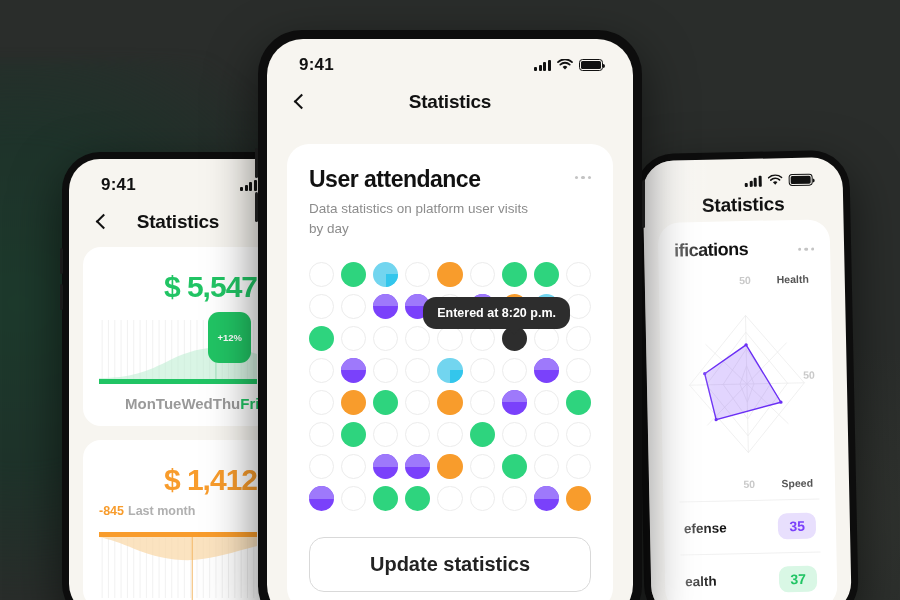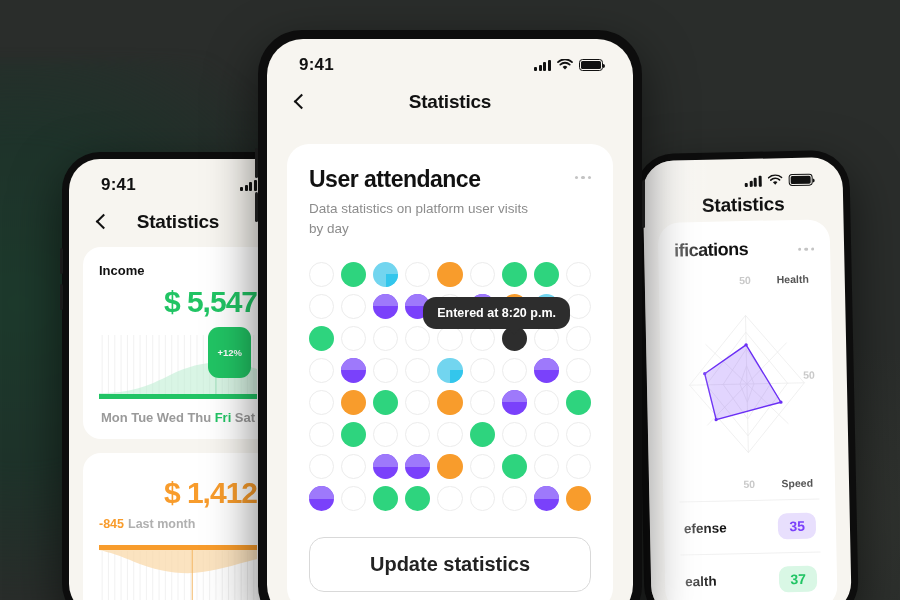--- a/index.html
+++ b/index.html
@@ -124,22 +124,22 @@
 
   
   .mini-card { background:#fff; border-radius: 18px; margin: 0 14px 14px; padding: 16px 16px 6px; }
   .mini-label { font-size: 13px; font-weight: bold; color:#111; }
   .mini-amount { font-size: 30px; font-weight: bold; letter-spacing:-1px; margin-top: 7px; text-align: right; }
   .mini-amount.green { color:#21c464; }
   .mini-amount.orange { color:#f89c2c; }
   .mini-delta { font-size: 12.5px; margin-top: 7px; font-weight:bold; }
   .mini-delta .muted { color:#b0b0b0; font-weight:bold; margin-left:4px; }
   .mini-chart { position: relative; height: 72px; margin-top: 12px; }
-  .mini-days { display:flex; justify-content:space-between; font-size: 13px;
-               color:#9a9a9a; font-weight:bold; padding: 7px 2px 8px; }
+  .mini-days { display:flex; justify-content:space-between; font-size: 15px;
+               color:#9a9a9a; font-weight:bold; padding: 7px 2px 8px; margin-left: 24px; }
   .mini-days .active { color:#21c464; }
   .badge { position:absolute; font-size: 9.5px; font-weight:bold; color:#fff;
            padding: 20px 9px; border-radius: 11px; }
   .badge.green { background:#21c464; }
 
   
   .radar-wrap { position: relative; height: 232px; margin-top: 8px; }
   .stat-row { display:flex; align-items:center; justify-content:space-between;
               padding: 13px 4px; border-top: 1px solid #f0f0f0; }
   .stat-name { font-size: 13.5px; font-weight:bold; color:#111; }
@@ -170,21 +170,20 @@
             <i></i>
           </span>
       </span>
     </div>
     <div class="navbar" data-name="left-nav-bar">
       <div class="back-chevron" data-name="chevron-left-icon"></div>
       <div class="nav-title" data-name="left-page-title">Statistics</div>
     </div>
 
     <div class="mini-card" data-name="income-card">
-      <div class="mini-label" data-name="income-label">Income</div>
       <div class="mini-amount green" data-name="income-amount">$ 5,547</div>
       <div class="mini-chart" data-name="income-chart">
         <svg width="100%" height="72" viewBox="0 0 200 72" preserveAspectRatio="none" data-name="income-area-chart-svg">
           <g stroke="#efefef" stroke-width="1">
             <line x1="4" y1="4" x2="4" y2="64"></line>
               <line x1="12" y1="4" x2="12" y2="64"></line>
             <line x1="20" y1="4" x2="20" y2="64"></line>
               <line x1="28" y1="4" x2="28" y2="64"></line>
             <line x1="36" y1="4" x2="36" y2="64"></line>
               <line x1="44" y1="4" x2="44" y2="64"></line>

